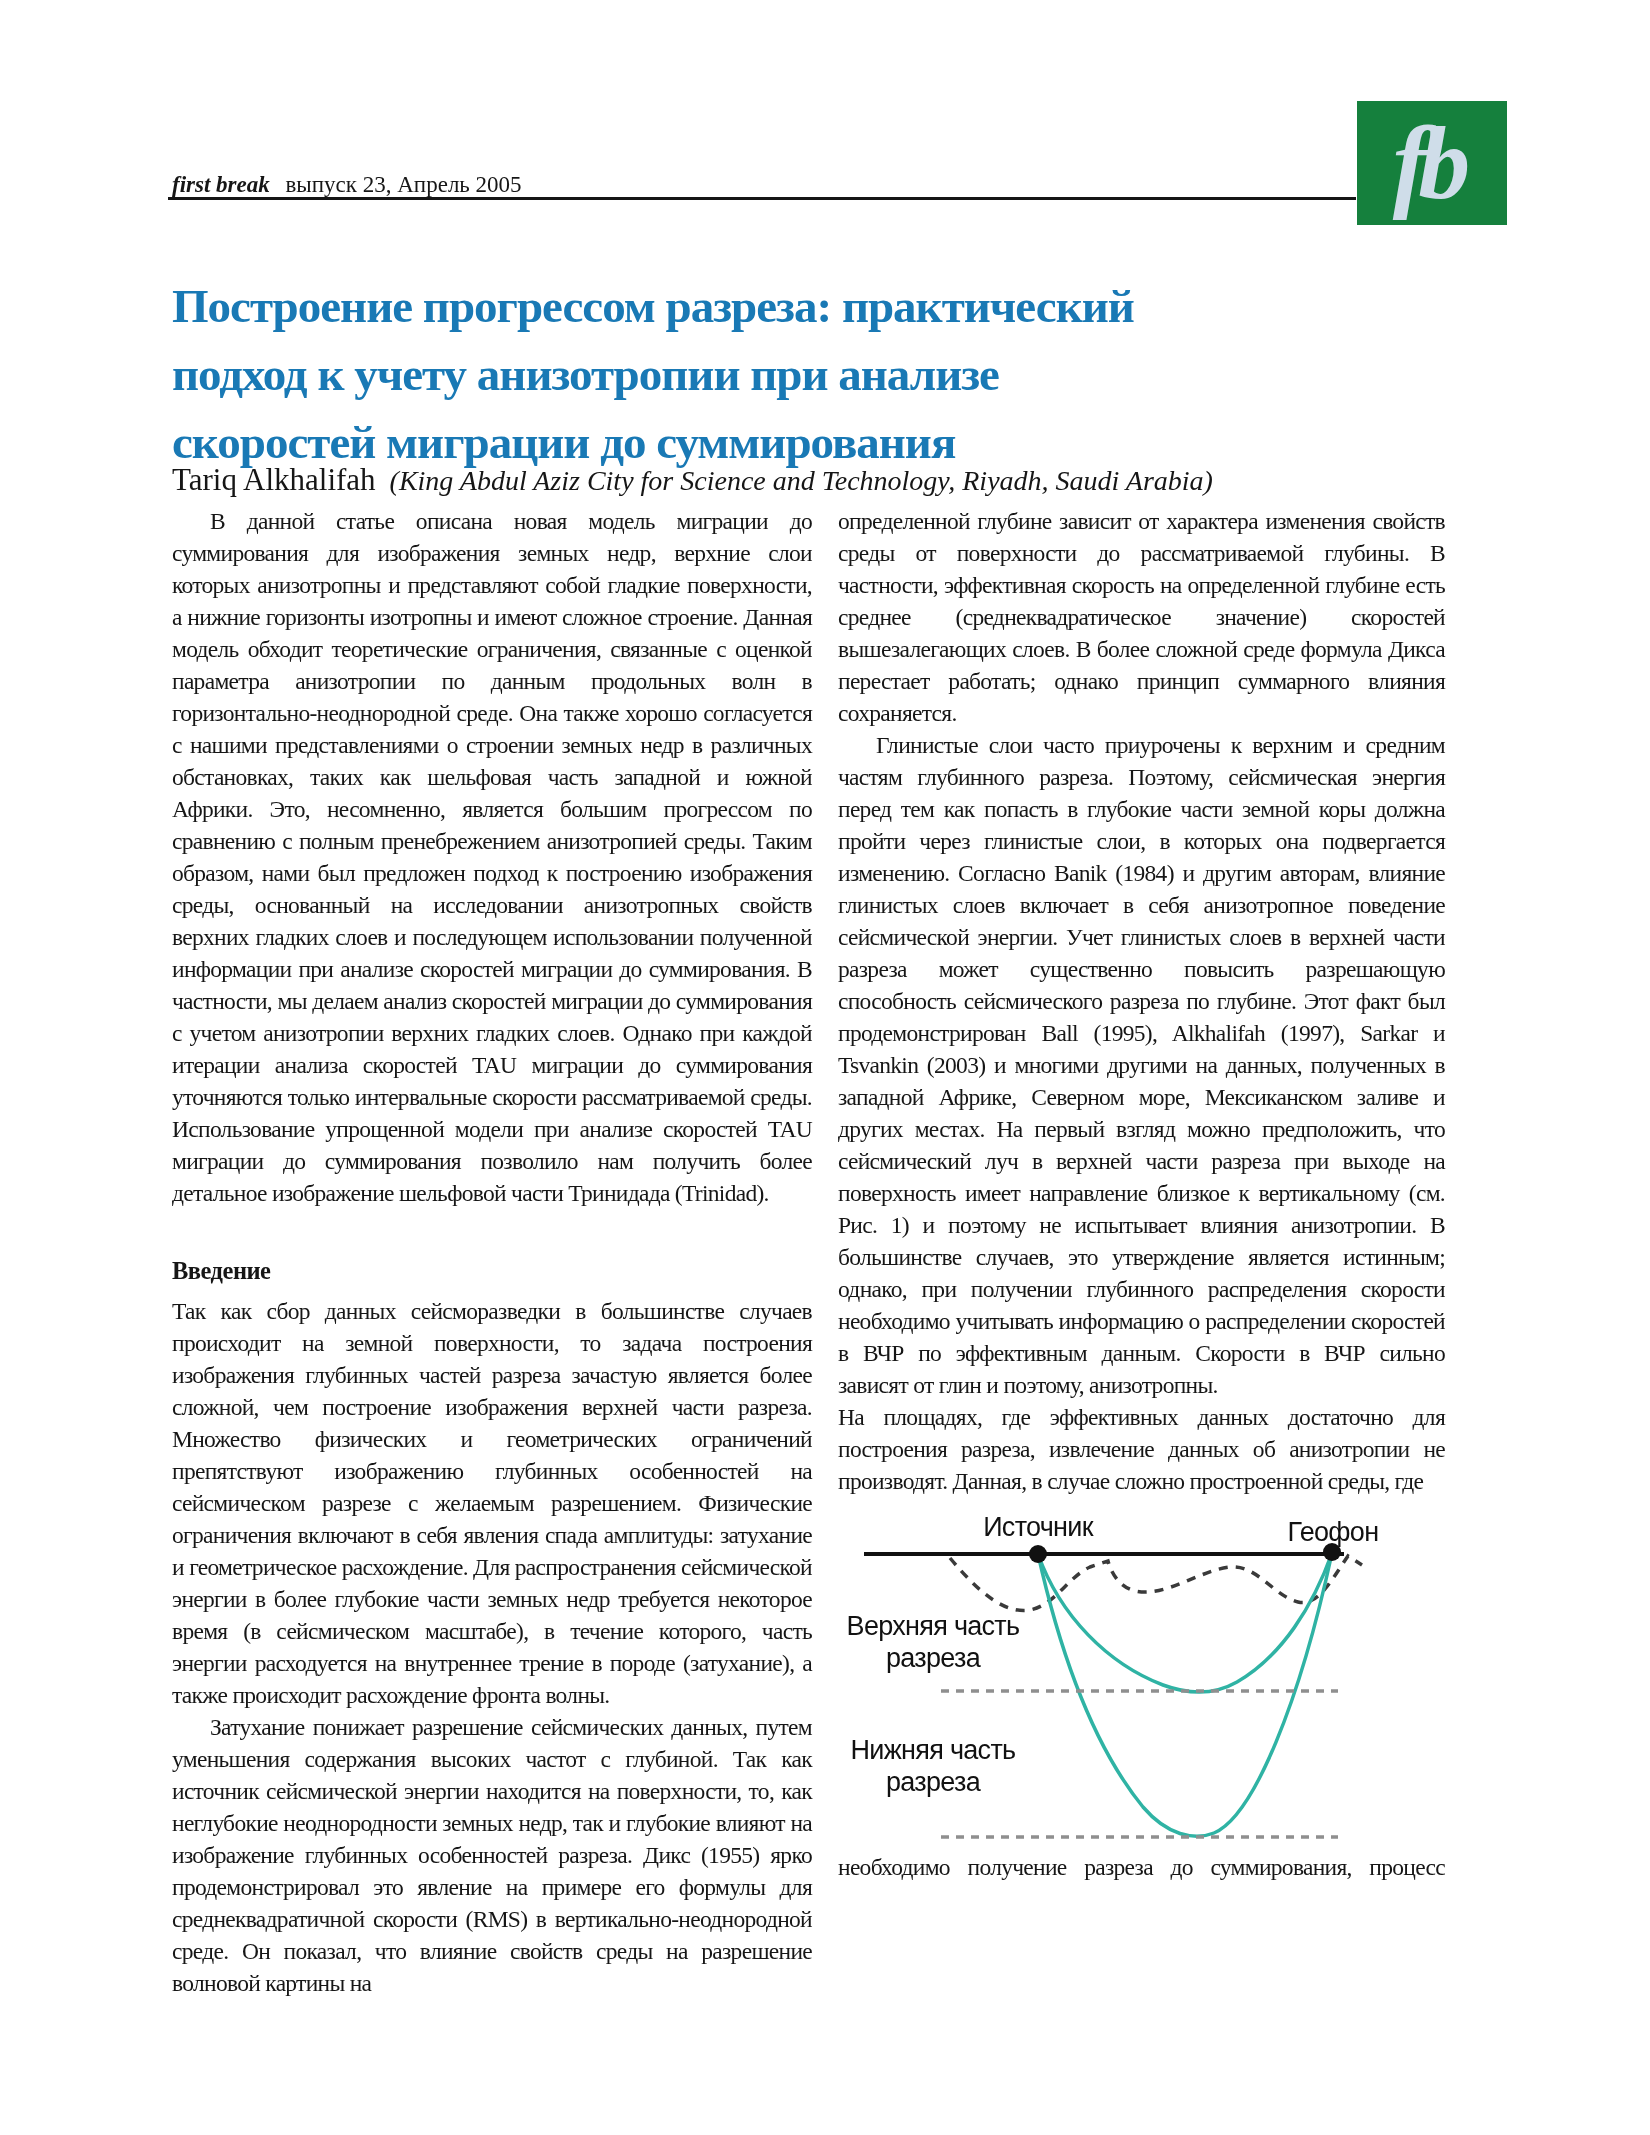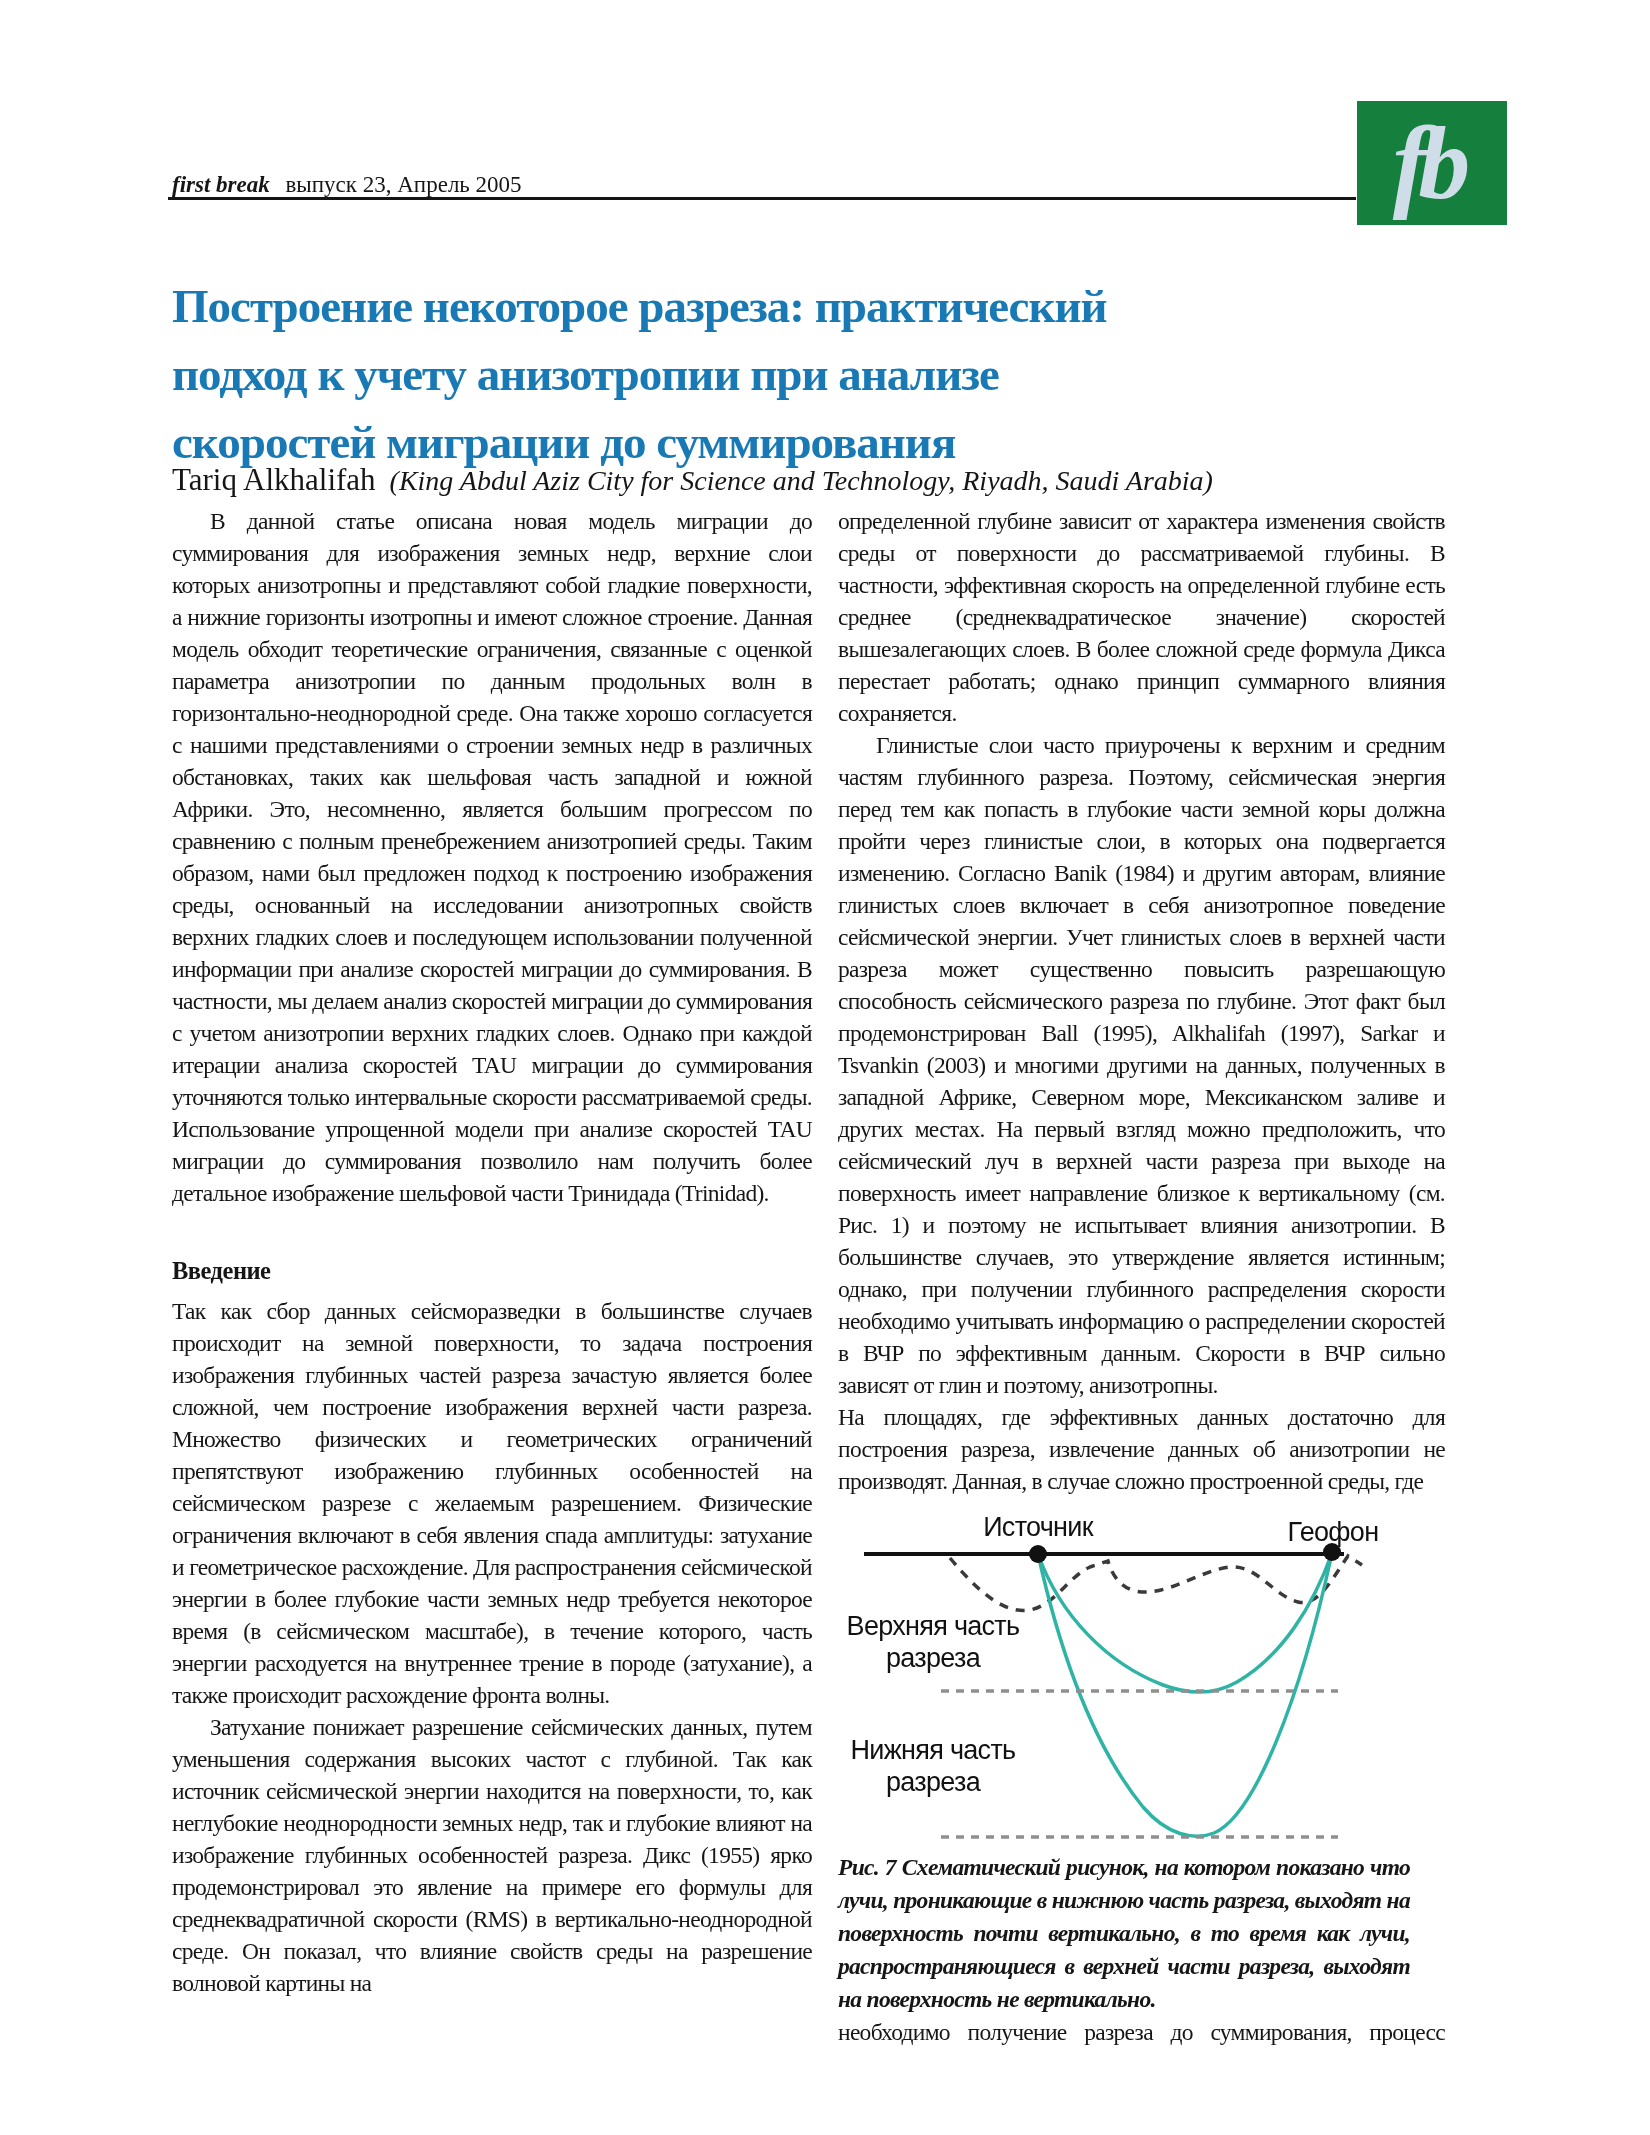--- a/index.html
+++ b/index.html
@@ -60,21 +60,21 @@
 <div class="journal-line">
   <span class="journal-name">first break</span>
   <span class="journal-issue">выпуск 23, Апрель 2005</span>
 </div>
 <div class="header-rule"></div>
 <div class="logo-box">
   <span>fb</span>
 </div>
 
 <h1 class="article-title">
-  <div>Построение некоторое разреза: практический</div>
+  <div>Построение прогрессом разреза: практический</div>
   <div>подход к учету анизотропии при анализе</div>
   <div>скоростей миграции до суммирования</div>
 </h1>
 <div class="byline">
   <span class="author-name">Tariq Alkhalifah</span><span class="author-affiliation">(King Abdul Aziz City for Science and Technology, Riyadh, Saudi Arabia)</span>
 </div>
 
 <div class="col col-left">
   <p class="indent">В данной статье описана новая модель миграции до суммирования для изображения земных недр, верхние слои которых анизотропны и представляют собой гладкие поверхности, а нижние горизонты изотропны и имеют сложное строение. Данная модель обходит теоретические ограничения, связанные с оценкой параметра анизотропии по данным продольных волн в горизонтально-неоднородной среде. Она также хорошо согласуется с нашими представлениями о строении земных недр в различных обстановках, таких как шельфовая часть западной и южной Африки. Это, несомненно, является большим прогрессом по сравнению с полным пренебрежением анизотропией среды. Таким образом, нами был предложен подход к построению изображения среды, основанный на исследовании анизотропных свойств верхних гладких слоев и последующем использовании полученной информации при анализе скоростей миграции до суммирования. В частности, мы делаем анализ скоростей миграции до суммирования с учетом анизотропии верхних гладких слоев. Однако при каждой итерации анализа скоростей TAU миграции до суммирования уточняются только интервальные скорости рассматриваемой среды. Использование упрощенной модели при анализе скоростей TAU миграции до суммирования позволило нам получить более детальное изображение шельфовой части Тринидада (Trinidad).</p>
   <div class="section-heading">Введение</div>
@@ -105,15 +105,14 @@
 
     <line x1="941" y1="1652" x2="1338" y2="1652" stroke="#8F8F8F" stroke-width="3.5" stroke-dasharray="8 7"></line>
     <line x1="941" y1="1798" x2="1338" y2="1798" stroke="#8F8F8F" stroke-width="3.5" stroke-dasharray="8 7"></line>
 
     <text class="fig-label" x="933" y="1596" text-anchor="middle">Верхняя часть</text>
     <text class="fig-label" x="933" y="1628" text-anchor="middle">разреза</text>
     <text class="fig-label" x="933" y="1720" text-anchor="middle">Нижняя часть</text>
     <text class="fig-label" x="933" y="1752" text-anchor="middle">разреза</text>
   </svg>
 
-  <p class="figure-caption">Рис. 7 Схематический рисунок, на котором показано что лучи, проникающие в нижнюю часть разреза, выходят на поверхность почти вертикально, в то время как лучи, распространяющиеся в верхней части разреза, выходят на поверхность не вертикально.</p>
   <p class="after-figure">необходимо получение разреза до суммирования, процесс</p>
 </div>
 
 </body></html>

